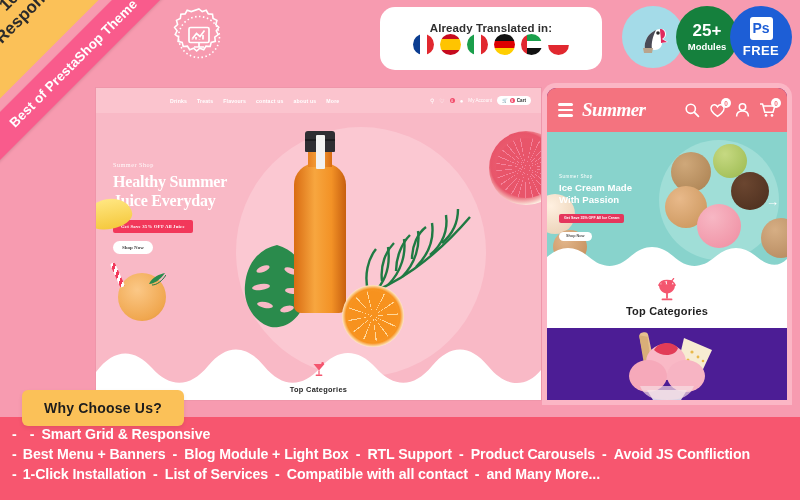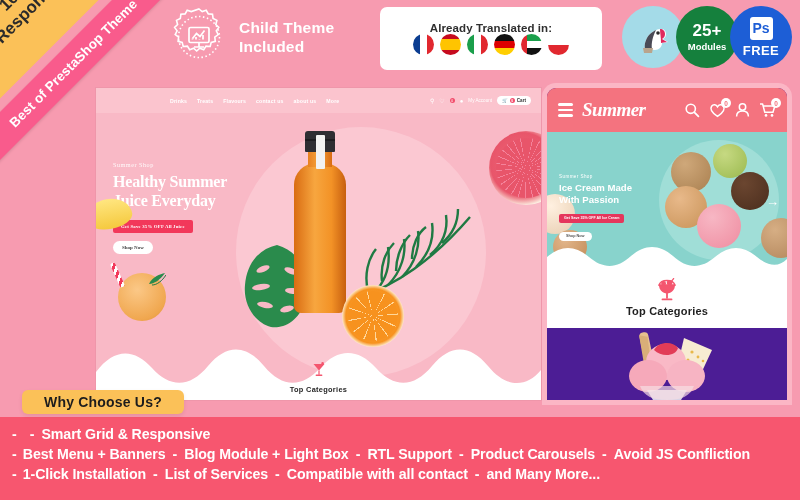--- a/index.html
+++ b/index.html
@@ -38,21 +38,21 @@
 
   
   .childtheme { position: absolute; left: 168px; top: 6px; display: flex; align-items: center; gap: 9px; z-index: 20; }
   .seal { width: 62px; height: 62px; position: relative; }
   .seal svg { display: block; }
   .childtheme-text { color: #fff; font-size: 15.5px; font-weight: bold; line-height: 1.25; letter-spacing: .2px; }
 
   
   .translated {
     position: absolute; left: 380px; top: 7px;
-    width: 222px; height: 63px; background: #fff; border-radius: 7px;
+    width: 222px; height: 63px; background: #fff; border-radius: 15px;
     display: flex; flex-direction: column; align-items: center; justify-content: center; gap: 0;
     z-index: 20;
   }
   .translated-title { font-size: 11.5px; font-weight: bold; color: #2f2f2f; letter-spacing: .1px; }
   .flags { display: flex; gap: 6px; }
   .flag { width: 21px; height: 21px; border-radius: 50%; overflow: hidden; position: relative; }
   .flag i { position: absolute; top: 0; height: 100%; display: block; }
 
   
   .rbadges { position: absolute; right: 8px; top: 6px; display: flex; align-items: center; z-index: 20; }
@@ -143,21 +143,21 @@
   .m-drip { position: absolute; left: 0; bottom: -1px; width: 100%; height: 22px; }
 
   .m-cat { height: 62px; background: #fff; display: flex; flex-direction: column; align-items: center; justify-content: center; gap: 3px; }
   .m-cat .lbl { font-size: 11px; font-weight: bold; color: #1f1f1f; letter-spacing: .2px; }
   .m-sundae { position: relative; height: 72px; display: flex; align-items: flex-end; justify-content: center; }
 
   
   .why {
     position: absolute; left: 22px; top: 390px; z-index: 30;
     background: #fbc158; border-radius: 6px;
-    padding: 3px 22px;
+    padding: 9px 22px;
     box-shadow: 0 2px 4px rgba(0,0,0,.08);
   }
   .why span { font-size: 14px; font-weight: bold; color: #1d1d1d; letter-spacing: .2px; }
 
   
   .features { position: absolute; left: 0; top: 417px; width: 800px; height: 83px; background: #f7566f; padding: 9px 0 0 8px; }
   .frow { display: flex; align-items: baseline; flex-wrap: nowrap; white-space: nowrap; margin-bottom: 4px; }
   .fitem { color: #fff; font-size: 14.2px; font-weight: bold; letter-spacing: -.1px; }
   .fdash { color: #fff; font-size: 14.2px; font-weight: bold; margin: 0 7px; }
   .fdash.lead { margin-left: 4px; margin-right: 6px; }
@@ -176,24 +176,20 @@
             <path d="M31 3 l3.2 2.6 4-1.3 2.1 3.6 4.2.4.6 4.2 3.8 1.9-1.1 4.1 3 2.9-2.5 3.4 1.9 3.8-3.4 2.5.5 4.2-4.1 1.1-1 4.1-4.2-.4-2.3 3.6-3.9-1.5-3.1 2.8-3.1-2.8-3.9 1.5-2.3-3.6-4.2.4-1-4.1-4.1-1.1.5-4.2-3.4-2.5 1.9-3.8-2.5-3.4 3-2.9-1.1-4.1 3.8-1.9.6-4.2 4.2-.4 2.1-3.6 4 1.3z"></path>
             <circle cx="31" cy="31" r="20.5" stroke-dasharray="1.5 2.5"></circle>
           </g>
           <g fill="none" stroke="#ffffff" stroke-width="1.7">
             <rect x="21" y="21.5" width="20" height="15" rx="1.5"></rect>
             <path d="M31 36.5 v4 M26 41 h10"></path>
             <path d="M24.5 32.5 l4-5 3.5 3 4.5-6"></path>
             <path d="M24.5 33.5 v-1 M28 31 v2.5 M31.5 33 v.5 M35 29 v4.5"></path>
           </g>
         </svg>
-      </div>
-      <div class="childtheme-text">
-        <div>Child Theme</div>
-        <div>Included</div>
       </div>
     </div>
 
     <div class="translated">
       <div class="translated-title">Already Translated in:</div>
       <div class="flags">
         <div class="flag">
           <i style="left:0;width:33.4%;background:#0b3d91"></i>
             <i style="left:33.3%;width:33.4%;background:#fff"></i>
             <i style="left:66.6%;width:33.4%;background:#e1282f"></i>

